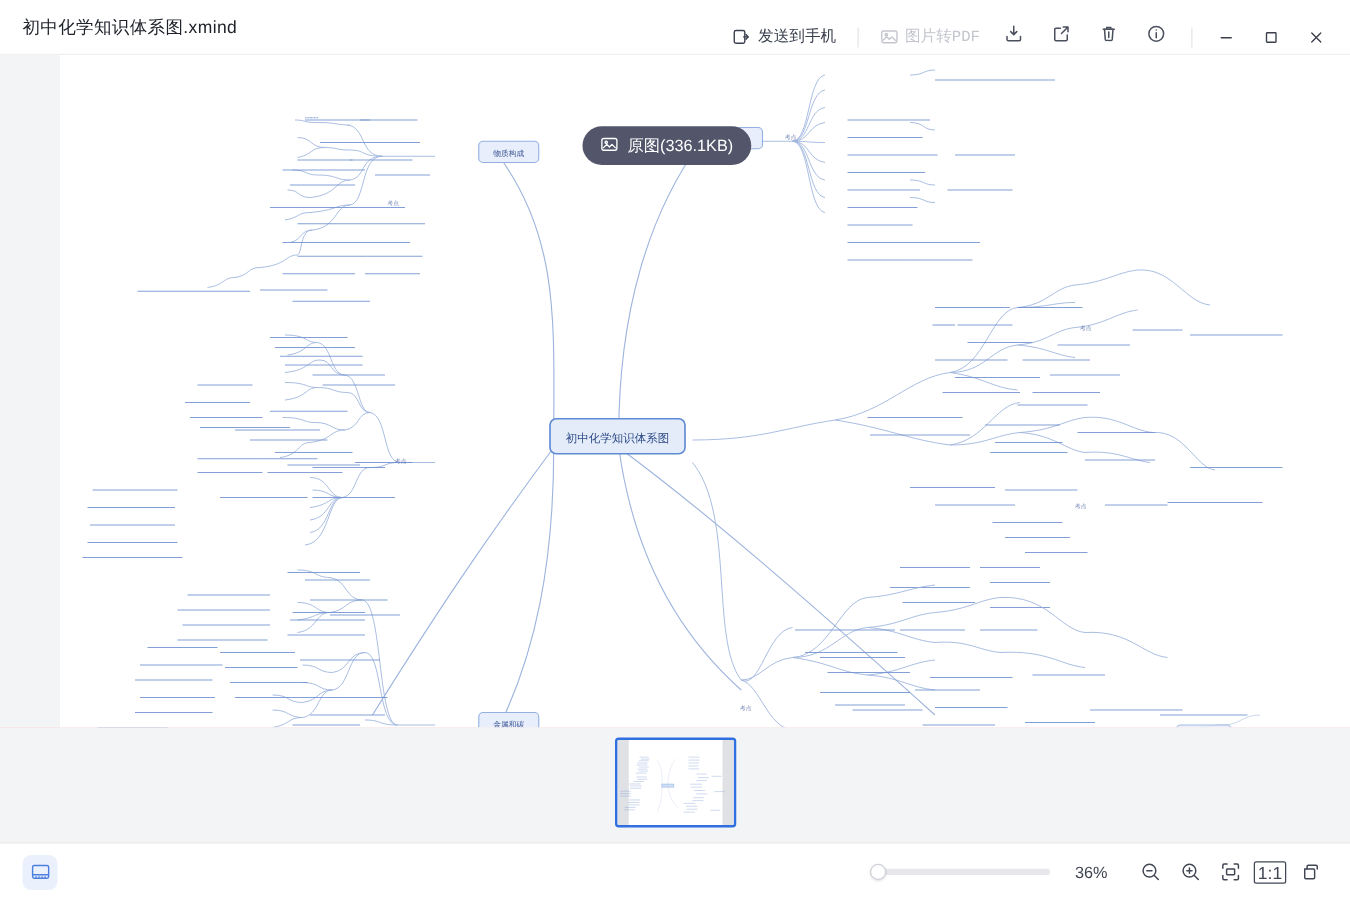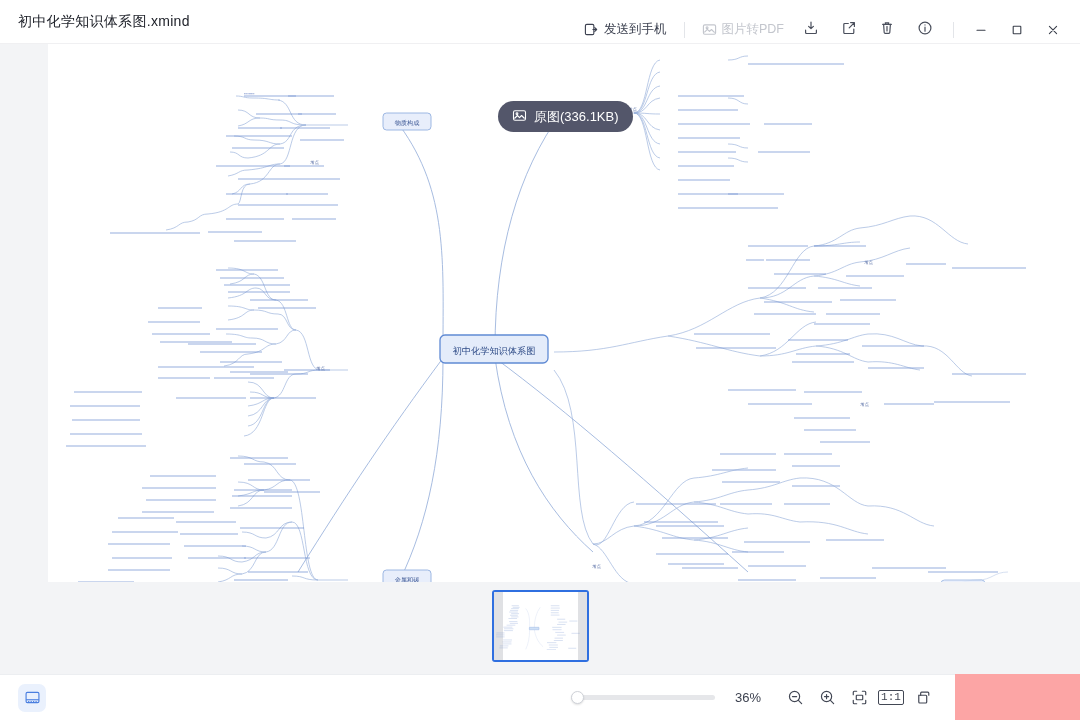--- a/index.html
+++ b/index.html
@@ -20,21 +20,21 @@
   .title-text {
     margin-left: 18px; font-size: 14px; color: #20232b;
     letter-spacing: .3px; white-space: nowrap;
   }
   .tb-right { margin-left: auto; display: flex; align-items: center; height: 52px; margin-top: 16px; }
   .tb-btn {
     display: flex; align-items: center; gap: 5px; height: 30px;
     padding: 0 8px; font-size: 12.5px; color: #3c4150; cursor: pointer;
     border-radius: 4px; white-space: nowrap;
   }
-  .tb-btn.disabled { color: #c3c6cd; cursor: default; }
+  .tb-btn.disabled { color: #c3c6cd; cursor: default; font-family: Liberation Mono, monospace; }
   .tb-icon { display: flex; align-items: center; justify-content: center; }
   .tb-sep { width: 1px; height: 16px; background: #e3e5e9; margin: 0 9px; }
   .tb-icon-btn {
     width: 30px; height: 30px; display: flex; align-items: center;
     justify-content: center; cursor: pointer; border-radius: 4px;
     margin: 0 4px; color: #4a4f5c;
   }
   .win-btn {
     width: 30px; height: 30px; display: flex; align-items: center;
     justify-content: center; cursor: pointer; color: #3a3f4b; margin: 0 3px;
@@ -51,21 +51,21 @@
     background: #f3f4f6;
   }
   .canvas {
     position: absolute; left: 48px; top: 8px; width: 1032px; height: 538px;
     background: #ffffff;
   }
   .map-svg { position: absolute; left: 0; top: 0; }
 
   
   .orig-badge {
-    position: absolute; left: 498px; top: 57px;
+    position: absolute; left: 466px; top: 57px;
     display: flex; align-items: center; gap: 7px;
     height: 31px; padding: 0 14px; border-radius: 16px;
     background: #53566a; color: #fff; font-size: 13px;
     cursor: pointer; z-index: 5;
   }
 
   
   .thumbstrip {
     position: absolute; left: 0; top: 582px; width: 1080px; height: 92px;
     background: #f3f4f6;
@@ -73,21 +73,21 @@
   .thumb {
     position: absolute; left: 492px; top: 8px; width: 97px; height: 72px;
     background: #ffffff; border: 2px solid #2f6fe0; border-radius: 3px;
     overflow: hidden; cursor: pointer;
   }
   .thumb-inner { position: absolute; left: 0; top: 0; }
   .thumb-pad { position: absolute; top: 0; width: 9px; height: 100%; background: #e0e1e4; }
 
   
   .bottombar {
-    position: absolute; left: 0; top: 674px; width: 955px; height: 46px;
+    position: absolute; left: 0; top: 674px; width: 1080px; height: 46px;
     background: #ffffff; display: flex; align-items: center;
     border-top: 1px solid #eceef1;
   }
   .film-toggle {
     margin-left: 18px; width: 28px; height: 28px; border-radius: 7px;
     background: #eaf1fd; display: flex; align-items: center;
     justify-content: center; cursor: pointer; color: #4a7fe0;
   }
   .bb-right {
     margin-left: auto; display: flex; align-items: center; gap: 0;
@@ -97,22 +97,22 @@
     align-items: center; cursor: pointer; margin-right: 16px; }
   .slider-track { position: absolute; left: 0; right: 0; height: 5px;
     background: #e6e7ea; border-radius: 3px; }
   .slider-knob { position: absolute; left: 0; width: 13px; height: 13px;
     border-radius: 50%; background: #fff; border: 1px solid #cfd2d8;
     box-shadow: 0 1px 2px rgba(0,0,0,.12); }
   .zoom-label { font-size: 13px; color: #3d4250; min-width: 34px;
     text-align: center; margin-right: 14px; }
   .bb-icon { width: 32px; height: 32px; display: flex; align-items: center;
     justify-content: center; cursor: pointer; color: #424754; }
-  .ratio-box { font-size: 11px; border: 1.4px solid #424754; border-radius: 2px;
-    padding: 1px 2px; line-height: 1; font-family: Liberation Mono, monospace; }
+  .ratio-box { font-size: 14px; border: 1.4px solid #424754; border-radius: 2px;
+    padding: 1px 2px; line-height: 1; font-family: Liberation Sans, sans-serif; }
 </style>
 </head>
 <body>
 
 <div id="app">
 
   <div class="titlebar">
     <div class="title-text">初中化学知识体系图.xmind</div>
 
     <div class="tb-right">

